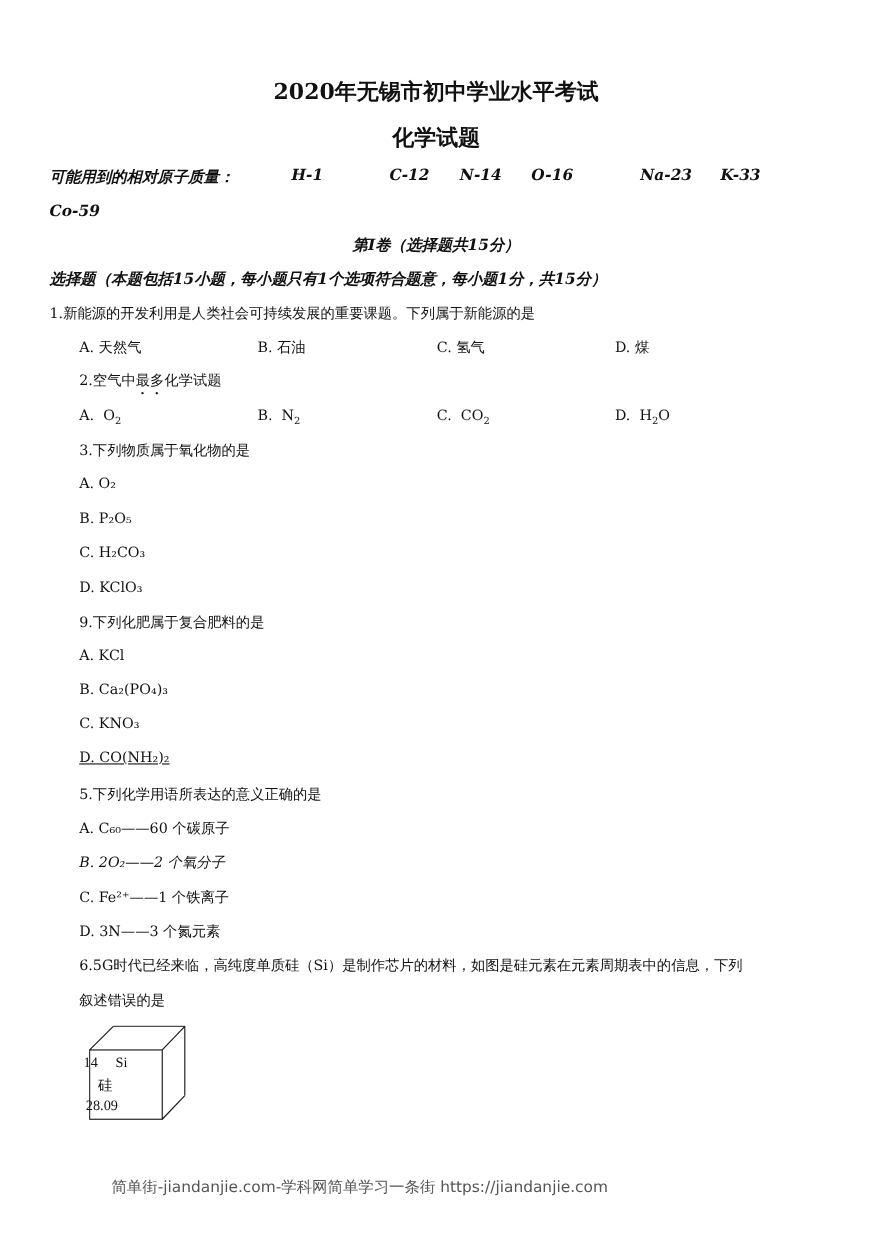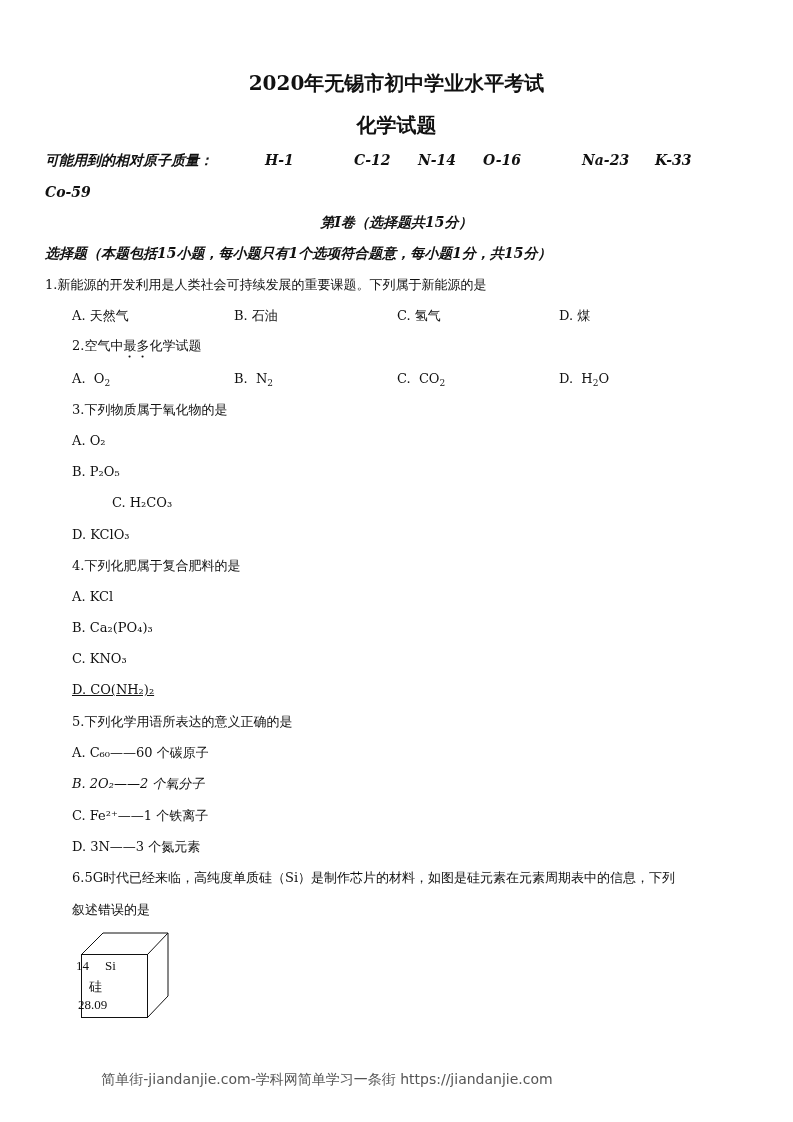--- a/index.html
+++ b/index.html
@@ -43,24 +43,24 @@
   <span>2.空气中</span><span class="emph">最多</span><span>化学试题</span>
 </div>
 <div class="abs txt" style="left:72px; top:371px;"><span>A.</span>&nbsp;&nbsp;<span>O</span><sub>2</sub><span></span></div>
 <div class="abs txt" style="left:234px; top:371px;"><span>B.</span>&nbsp;&nbsp;<span>N</span><sub>2</sub><span></span></div>
 <div class="abs txt" style="left:397px; top:371px;"><span>C.</span>&nbsp;&nbsp;<span>CO</span><sub>2</sub><span></span></div>
 <div class="abs txt" style="left:559px; top:371px;"><span>D.</span>&nbsp;&nbsp;<span>H</span><sub>2</sub><span>O</span></div>
 
 <div class="abs txt" style="left:72px; top:401px;">3.下列物质属于氧化物的是</div>
 <div class="abs txt" style="left:72px; top:433px;">A. O₂</div>
 <div class="abs txt" style="left:72px; top:464px;">B. P₂O₅</div>
-<div class="abs txt" style="left:72px; top:495px;margin-left:40px;">C. H₂CO₃</div>
+<div class="abs txt" style="left:72px; top:495px;">C. H₂CO₃</div>
 <div class="abs txt" style="left:72px; top:527px;">D. KClO₃</div>
 
-<div class="abs txt" style="left:72px; top:557px;">4.下列化肥属于复合肥料的是</div>
+<div class="abs txt" style="left:72px; top:557px;">9.下列化肥属于复合肥料的是</div>
 <div class="abs txt" style="left:72px; top:589px;">A. KCl</div>
 <div class="abs txt" style="left:72px; top:620px;">B. Ca₂(PO₄)₃</div>
 <div class="abs txt" style="left:72px; top:651px;">C. KNO₃</div>
 <div class="abs txt" style="left:72px; top:682px;text-decoration:underline;">D. CO(NH₂)₂</div>
 
 <div class="abs txt" style="left:72px; top:713px;">5.下列化学用语所表达的意义正确的是</div>
 <div class="abs txt" style="left:72px; top:744px;">A. C₆₀——60 个碳原子</div>
 <div class="abs txt" style="left:72px; top:775px;font-style:italic;">B. 2O₂——2 个氧分子</div>
 <div class="abs txt" style="left:72px; top:807px;">C. Fe²⁺——1 个铁离子</div>
 <div class="abs txt" style="left:72px; top:838px;">D. 3N——3 个氮元素</div>

